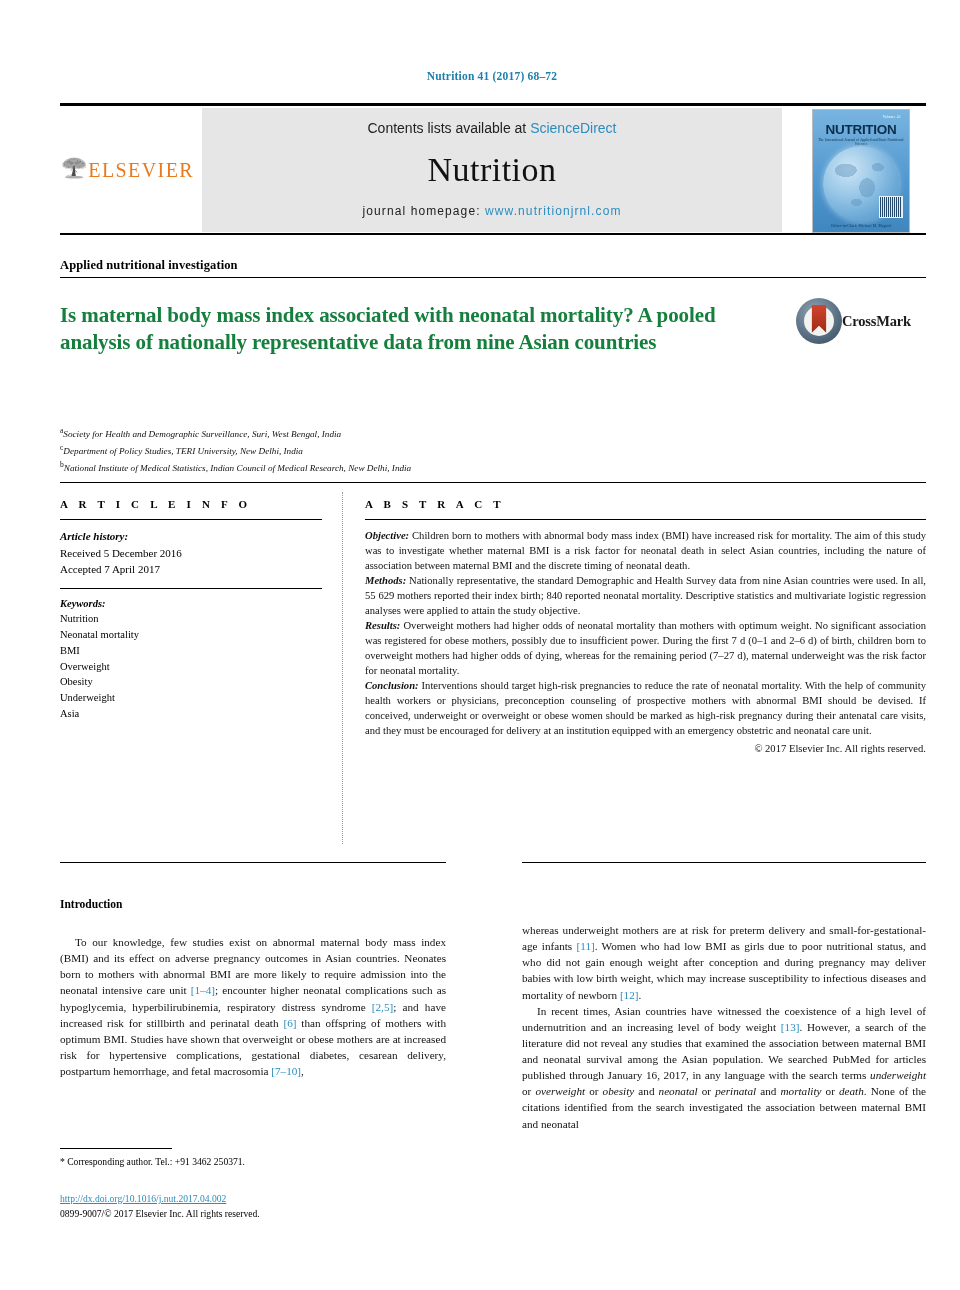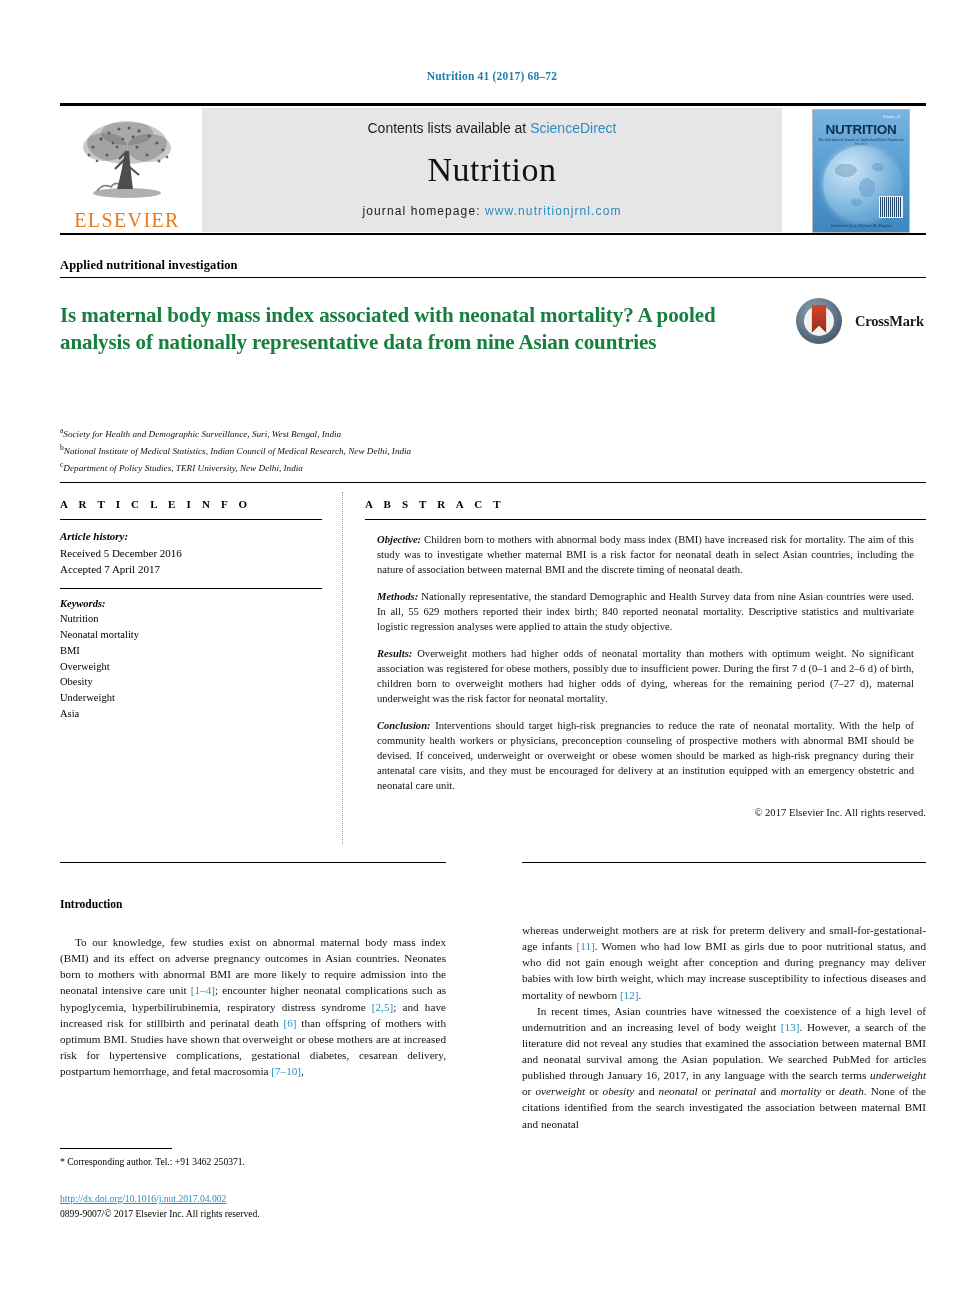--- a/index.html
+++ b/index.html
@@ -54,21 +54,20 @@
     width: 866px;
     height: 2px;
     background: #000;
   }
   .elsevier-block {
     position: absolute;
     left: 0; top: 5px;
     width: 134px;
     height: 126px;
     display: flex;
-    flex-direction: column;
     align-items: center;
     justify-content: flex-end;
     padding-bottom: 4px;
     box-sizing: border-box;
   }
   .elsevier-tree {
     width: 104px;
     height: 92px;
   }
   .elsevier-word {
@@ -223,21 +222,21 @@
   }
 
   
   .crossmark {
     position: absolute;
     left: 784px; top: 290px;
     width: 112px;
     height: 62px;
     display: flex;
     align-items: center;
-    gap: 13px;
+    gap: 0;
   }
   .crossmark-badge {
     width: 46px; height: 46px;
     border-radius: 50%;
     background: radial-gradient(circle at 40% 32%, #8fa4b4, #4d6275 70%, #3b4e5e);
     position: relative;
     flex: none;
   }
   .crossmark-badge::before {
     content: "";
@@ -367,21 +366,21 @@
     width: 561px;
   }
   .abstract-body {
     margin-top: 8px;
     font-size: 10.6px;
     line-height: 1.42;
     text-align: justify;
     color: #111;
   }
   .abstract-body p {
-    margin: 12px;
+    margin: 0;
   }
   .abstract-body .lead {
     font-style: italic;
     font-weight: bold;
   }
   .copyright {
     margin-top: 3px;
     text-align: right;
     font-size: 10.6px;
   }
@@ -534,22 +533,22 @@
 
   <div class="crossmark">
     <div class="crossmark-badge">
       <div class="crossmark-ribbon"></div>
     </div>
     <div class="crossmark-word">CrossMark</div>
   </div>
 
   <div class="affiliations">
     <div><sup>a</sup><span>Society for Health and Demographic Surveillance, Suri, West Bengal, India</span></div>
+    <div><sup>c</sup><span>Department of Policy Studies, TERI University, New Delhi, India</span></div>
     <div><sup>b</sup><span>National Institute of Medical Statistics, Indian Council of Medical Research, New Delhi, India</span></div>
-    <div><sup>c</sup><span>Department of Policy Studies, TERI University, New Delhi, India</span></div>
   </div>
 
   <div class="band-rule-top"></div>
   <div class="dotted-divider"></div>
   <div class="band-rule-bottom"></div>
   <div class="band-rule-bottom-right"></div>
 
   <div class="info-col">
     <div class="col-head">A R T I C L E   I N F O</div>
     <div class="col-head-rule"></div>

